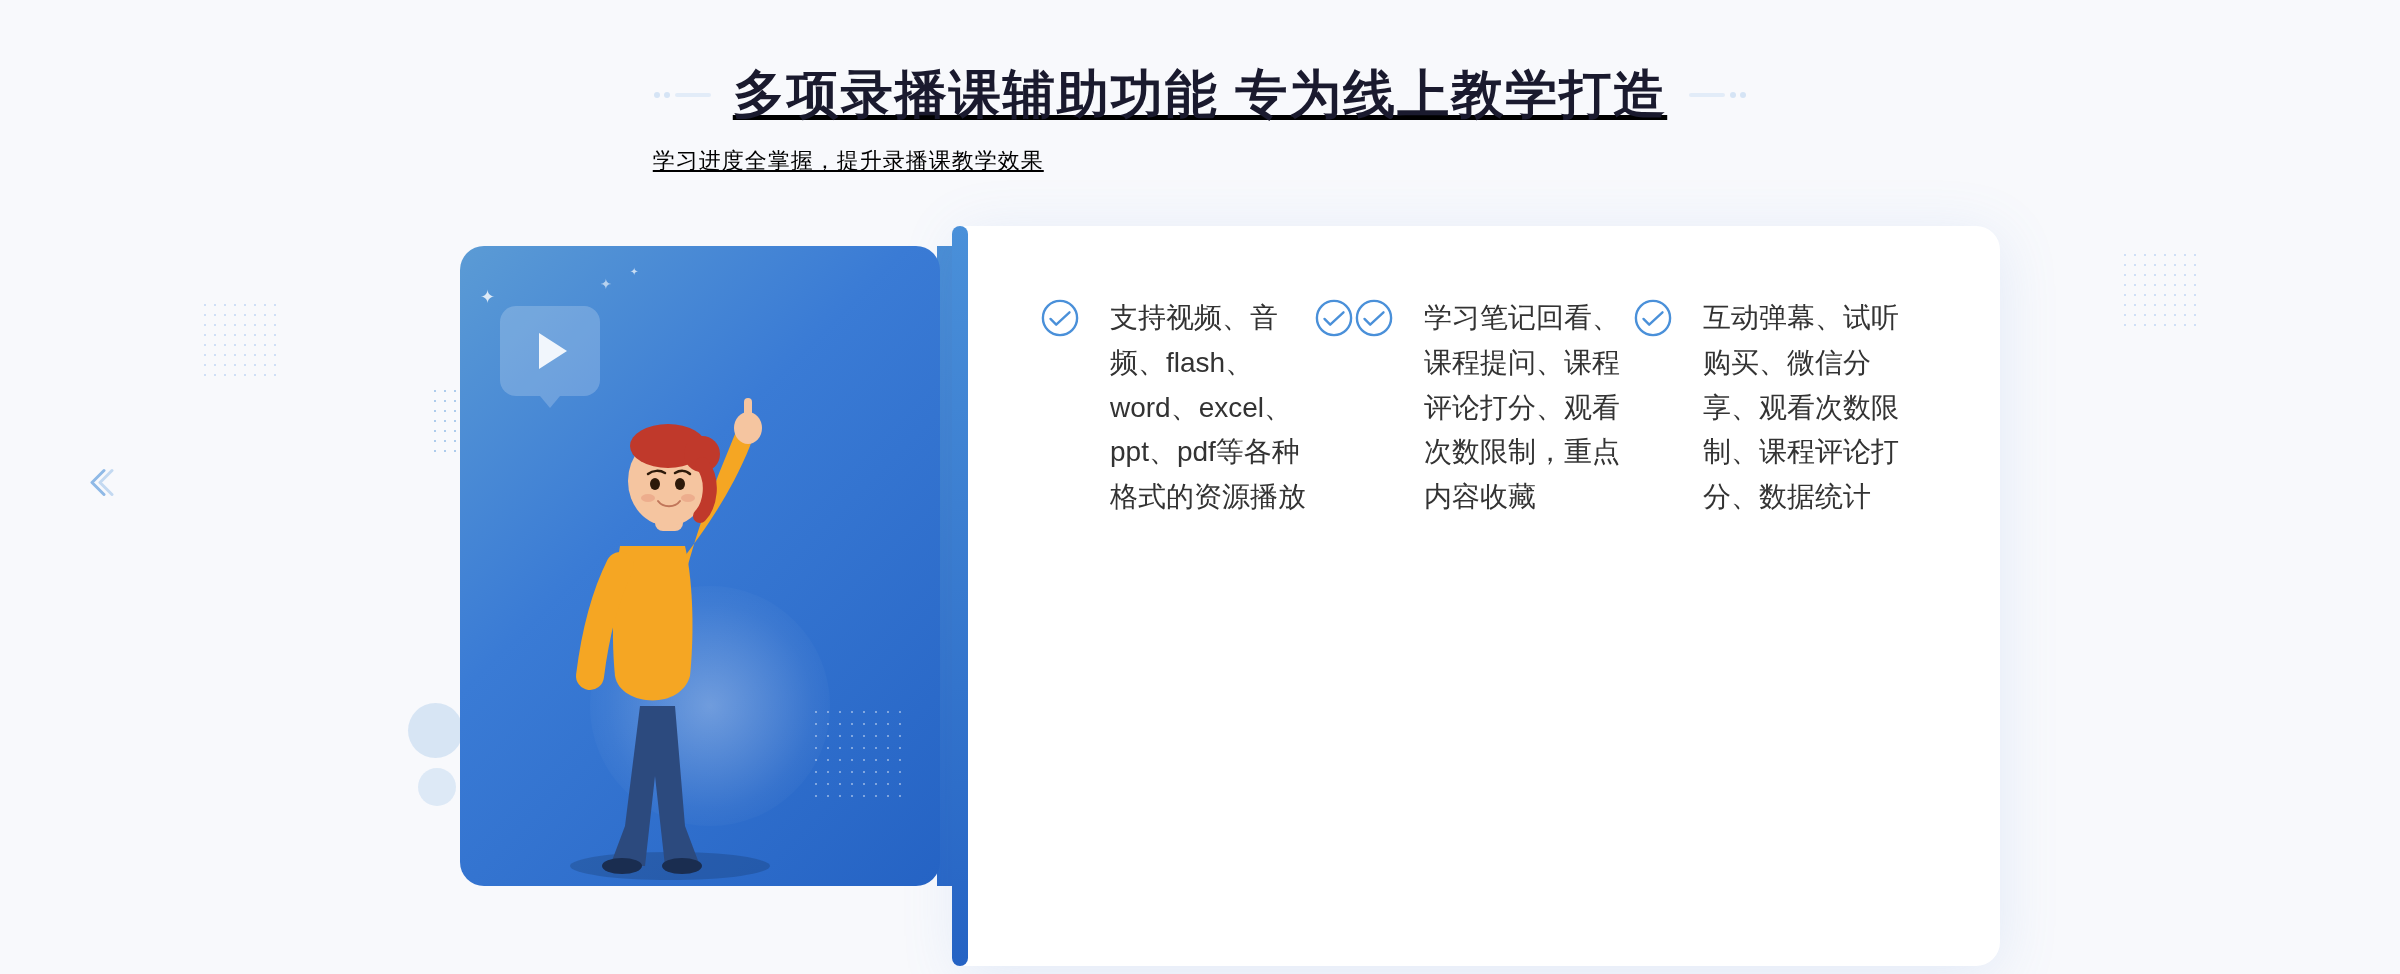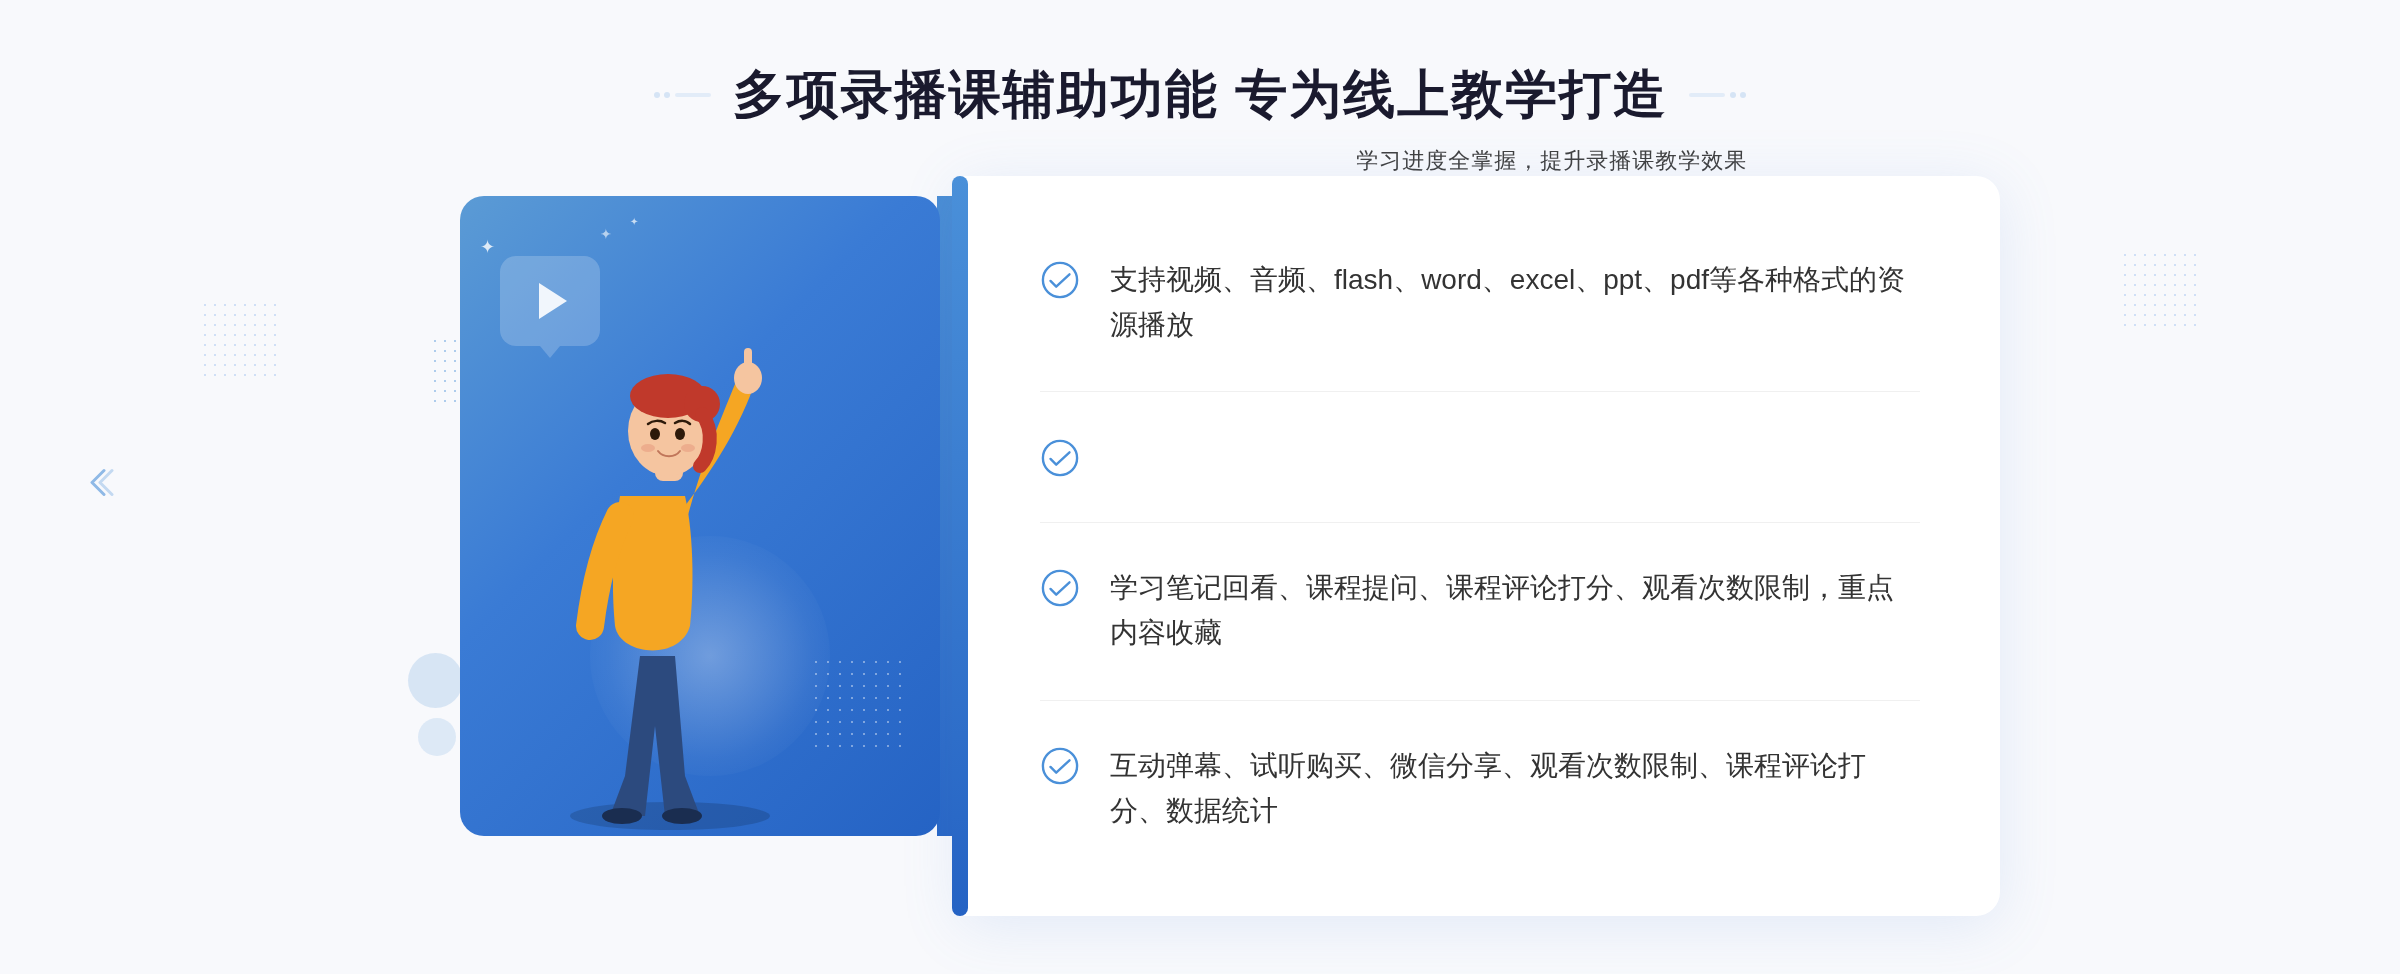--- a/index.html
+++ b/index.html
@@ -53,22 +53,24 @@
       left: 80px;
       top: 50%;
       transform: translateY(-50%);
       color: #4a90d9;
       font-size: 36px;
       opacity: 0.6;
     }
 
     
     .header-section {
-      text-align: right;
+      text-align: left;
+      margin-bottom: 50px;
       position: relative;
+      text-decoration: underline;
     }
 
     .title-row {
       display: flex;
       align-items: center;
       justify-content: center;
       gap: 20px;
       margin-bottom: 16px;
     }
 
@@ -81,21 +83,21 @@
 
     .main-title {
       font-size: 52px;
       font-weight: 700;
       color: #1a1a2e;
       letter-spacing: 2px;
     }
 
     .subtitle {
       font-size: 22px;
-      color: #404040;
+      color: #000000;
       letter-spacing: 1px;
     }
 
     
     .content-area {
       display: flex;
       width: 1600px;
       height: 740px;
       position: relative;
     }
@@ -215,21 +217,21 @@
       z-index: 3;
     }
 
     
     .content-panel {
       flex: 1;
       background: #ffffff;
       border-radius: 0 24px 24px 0;
       padding: 50px 80px;
       display: flex;
-      flex-direction: column;
+      flex-direction: row;
       justify-content: space-around;
       box-shadow: 0 10px 60px rgba(100, 150, 220, 0.15);
       margin-left: -20px;
       z-index: 0;
     }
 
     .feature-item {
       display: flex;
       align-items: flex-start;
       gap: 30px;

